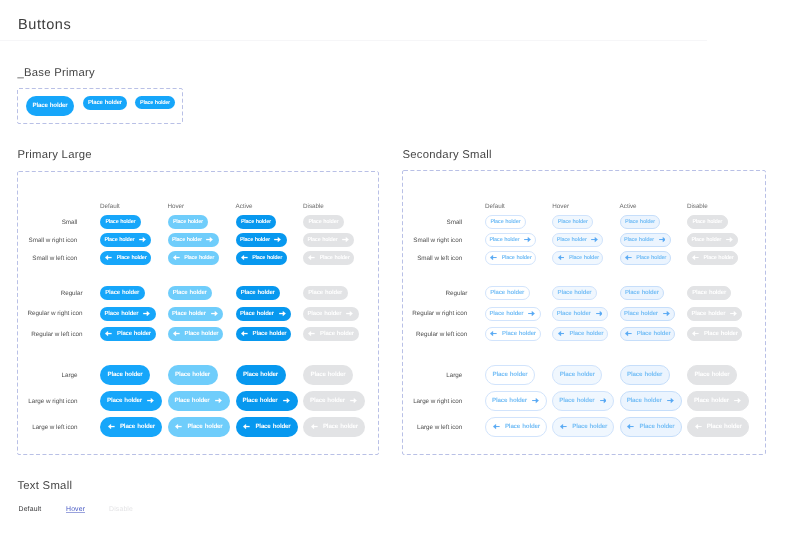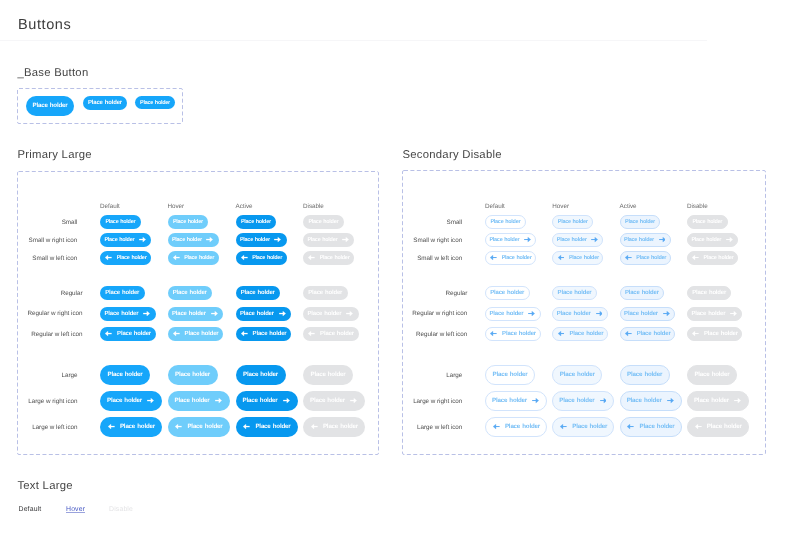--- a/index.html
+++ b/index.html
@@ -75,21 +75,21 @@
   .tl-disable { color: #e4e4e6; }
 </style>
 </head>
 <body>
 
 <div class="page">
 
   <div class="page-title">Buttons</div>
   <div class="title-divider"></div>
 
-  <div class="sec-title" style="left:17.4px;top:66.5px">_Base Button</div>
+  <div class="sec-title" style="left:17.4px;top:66.5px">_Base Primary</div>
   <div class="frame" style="left:17px;top:88px;width:166px;height:36px">
     <svg width="166" height="36">
         <rect x="0.5" y="0.5" width="165" height="35" rx="1.5" fill="none" stroke="#b9c0e6" stroke-width="1" stroke-dasharray="4 2.4"></rect>
       </svg>
   </div>
   <div>
       <div class="btn v-default s-large" style="left:26px;top:96px;width:48px;height:20px">
         <span class="lbl">Place holder</span>
       </div>
       <div class="btn v-default s-reg" style="left:83px;top:96px;width:44px;height:14px">
@@ -319,21 +319,21 @@
       </div>
       <div class="btn v-disable s-large ic-left" style="left:303px;top:417px;width:62px;height:20px">
         <svg class="ic" width="6.8" height="5.1" viewBox="0 0 6.8 5.1" fill="none" aria-hidden="true">
           <path d="M6.65 2.55 H2.25" stroke="#ffffff" stroke-width="1.3" stroke-linecap="butt"></path>
           <path d="M2.95 0.15 L0.10 2.55 L2.95 4.95 Z" fill="#ffffff" stroke="#ffffff" stroke-width="0.3" stroke-linejoin="miter"></path>
         </svg>
         <span class="lbl">Place holder</span>
       </div>
   </div>
 
-  <div class="sec-title" style="left:402.4px;top:148.9px">Secondary Disable</div>
+  <div class="sec-title" style="left:402.4px;top:148.9px">Secondary Small</div>
   <div class="frame" style="left:402px;top:170px;width:364px;height:285px">
     <svg width="364" height="285">
         <rect x="0.5" y="0.5" width="363" height="284" rx="1.5" fill="none" stroke="#b9c0e6" stroke-width="1" stroke-dasharray="4 2.4"></rect>
       </svg>
   </div>
   <div>
       <div class="colhead" style="left:485px;top:203.5px">Default</div>
       <div class="colhead" style="left:552.3px;top:203.5px">Hover</div>
       <div class="colhead" style="left:619.6px;top:203.5px">Active</div>
       <div class="colhead" style="left:686.9px;top:203.5px">Disable</div>
@@ -545,20 +545,20 @@
       </div>
       <div class="btn sec sec-disable s-large ic-left" style="left:686.9px;top:417px;width:62px;height:20px">
         <svg class="ic" width="6.8" height="5.1" viewBox="0 0 6.8 5.1" fill="none" aria-hidden="true">
           <path d="M6.65 2.55 H2.25" stroke="#ffffff" stroke-width="1.0" stroke-linecap="butt"></path>
           <path d="M2.95 0.15 L0.10 2.55 L2.95 4.95 Z" fill="#ffffff" stroke="#ffffff" stroke-width="0.3" stroke-linejoin="miter"></path>
         </svg>
         <span class="lbl">Place holder</span>
       </div>
   </div>
 
-  <div class="sec-title" style="left:17.4px;top:479.6px">Text Large</div>
+  <div class="sec-title" style="left:17.4px;top:479.6px">Text Small</div>
   <div>
       <span class="tl tl-default" style="left:18.5px;top:506.6px">Default</span>
       <span class="tl tl-hover" style="left:66px;top:506.6px">Hover</span>
       <span class="tl tl-disable" style="left:109px;top:506.6px">Disable</span>
   </div>
 
 </div>
 
 </body></html>

